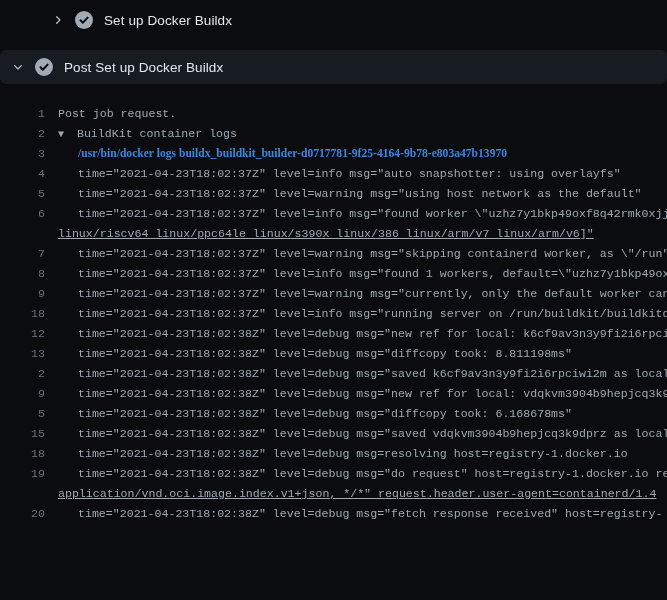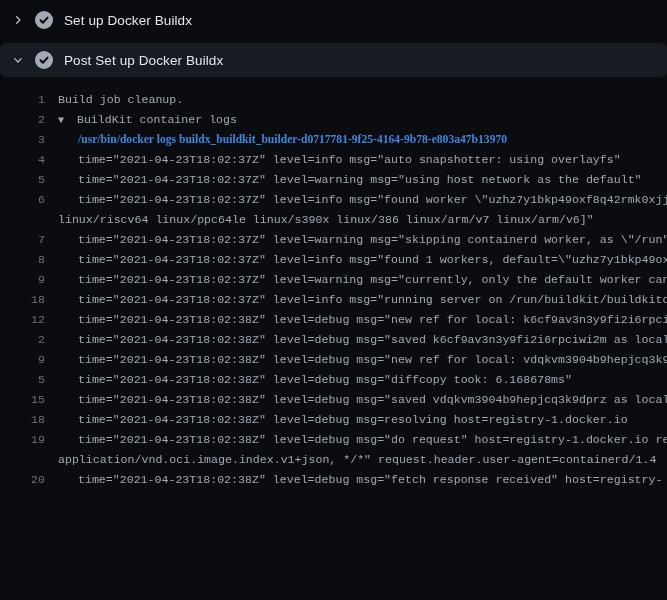--- a/index.html
+++ b/index.html
@@ -16,24 +16,24 @@
   html,body{margin:0;padding:0;}
   body{
     width:667px;height:600px;overflow:hidden;
     background:var(--background);
     font-family:"Liberation Sans","DejaVu Sans",sans-serif;
   }
   .app{width:667px;height:600px;overflow:hidden;}
 
   
   .step{
-    height:40px;display:flex;align-items:center;cursor:pointer;
+    height:40px;display:flex;align-items:center;cursor:pointer;margin-left:40px;
   }
   .step.expanded{
-    height:34px;margin:3px 0;background:var(--header_highlight);border-radius:6px;
+    height:34px;margin:10px 0;background:var(--header_highlight);border-radius:6px;
   }
   .chev{width:16px;margin-left:10px;display:flex;justify-content:center;align-items:center;flex:none;}
   .chev svg{display:block;}
   .chev svg path{stroke:var(--chevron_color);stroke-width:1.7;fill:none;stroke-linecap:round;stroke-linejoin:round;}
   .chev svg.down{transform:rotate(90deg);}
   .status{margin-left:9px;display:flex;align-items:center;flex:none;}
   .status svg circle{fill:var(--icon_gray);}
   .status svg path{stroke:var(--icon_tick);stroke-width:1.8;fill:none;stroke-linecap:round;stroke-linejoin:round;}
   .title{
     margin-left:11px;color:var(--title_color);font-size:13.5px;letter-spacing:.1px;
@@ -43,21 +43,21 @@
   
   .log{padding-top:10px;font-family:"Liberation Mono","DejaVu Sans Mono",monospace;font-size:11.6px;}
   .log-row{display:flex;height:20px;line-height:20px;white-space:pre;}
   .ln{
     width:45px;flex:none;text-align:right;padding-right:13px;
     color:var(--line_number_color);cursor:pointer;
   }
   .lt{flex:1;overflow:hidden;white-space:pre;color:var(--log_text_color);}
   .lt.k-indent{padding-left:20px;}
   .lt.k-command{padding-left:20px;color:var(--command_color);font-weight:bold;font-family:Liberation Serif, serif;}
-  .lt.k-wrap{padding-left:0;}
+  .lt.k-wrap{padding-left:0;text-decoration:underline;}
   .toggle{display:inline-block;width:12px;color:var(--log_text_color);cursor:pointer;font-size:10px;}
 </style>
 </head>
 <body>
 
 <div class="app">
   <div id="steps">
       <div class="step">
     <span class="chev">
       <svg width="12" height="12" viewBox="0 0 16 16">
@@ -83,21 +83,21 @@
             <circle cx="8" cy="8" r="8"></circle>
             <path d="M4.9 8.3 L7 10.4 L11.2 5.9"></path>
           </svg>
     </span>
     <span class="title">Post Set up Docker Buildx</span>
   </div>
     </div>
   <div id="log" class="log">
       <div class="log-row">
     <span class="ln">1</span>
-    <span class="lt k-plain">Build job cleanup.</span>
+    <span class="lt k-plain">Post job request.</span>
   </div>
       <div class="log-row">
     <span class="ln">2</span>
     <span class="lt k-group"><span class="toggle">▼</span><span> BuildKit container logs</span></span>
   </div>
       <div class="log-row">
     <span class="ln">3</span>
     <span class="lt k-command">/usr/bin/docker logs buildx_buildkit_builder-d0717781-9f25-4164-9b78-e803a47b13970</span>
   </div>
       <div class="log-row">
@@ -130,20 +130,24 @@
   </div>
       <div class="log-row">
     <span class="ln">18</span>
     <span class="lt k-indent">time="2021-04-23T18:02:37Z" level=info msg="running server on /run/buildkit/buildkitd"</span>
   </div>
       <div class="log-row">
     <span class="ln">12</span>
     <span class="lt k-indent">time="2021-04-23T18:02:38Z" level=debug msg="new ref for local: k6cf9av3n3y9fi2i6rpci"</span>
   </div>
       <div class="log-row">
+    <span class="ln">13</span>
+    <span class="lt k-indent">time="2021-04-23T18:02:38Z" level=debug msg="diffcopy took: 8.811198ms"</span>
+  </div>
+      <div class="log-row">
     <span class="ln">2</span>
     <span class="lt k-indent">time="2021-04-23T18:02:38Z" level=debug msg="saved k6cf9av3n3y9fi2i6rpciwi2m as local"</span>
   </div>
       <div class="log-row">
     <span class="ln">9</span>
     <span class="lt k-indent">time="2021-04-23T18:02:38Z" level=debug msg="new ref for local: vdqkvm3904b9hepjcq3k9"</span>
   </div>
       <div class="log-row">
     <span class="ln">5</span>
     <span class="lt k-indent">time="2021-04-23T18:02:38Z" level=debug msg="diffcopy took: 6.168678ms"</span>

